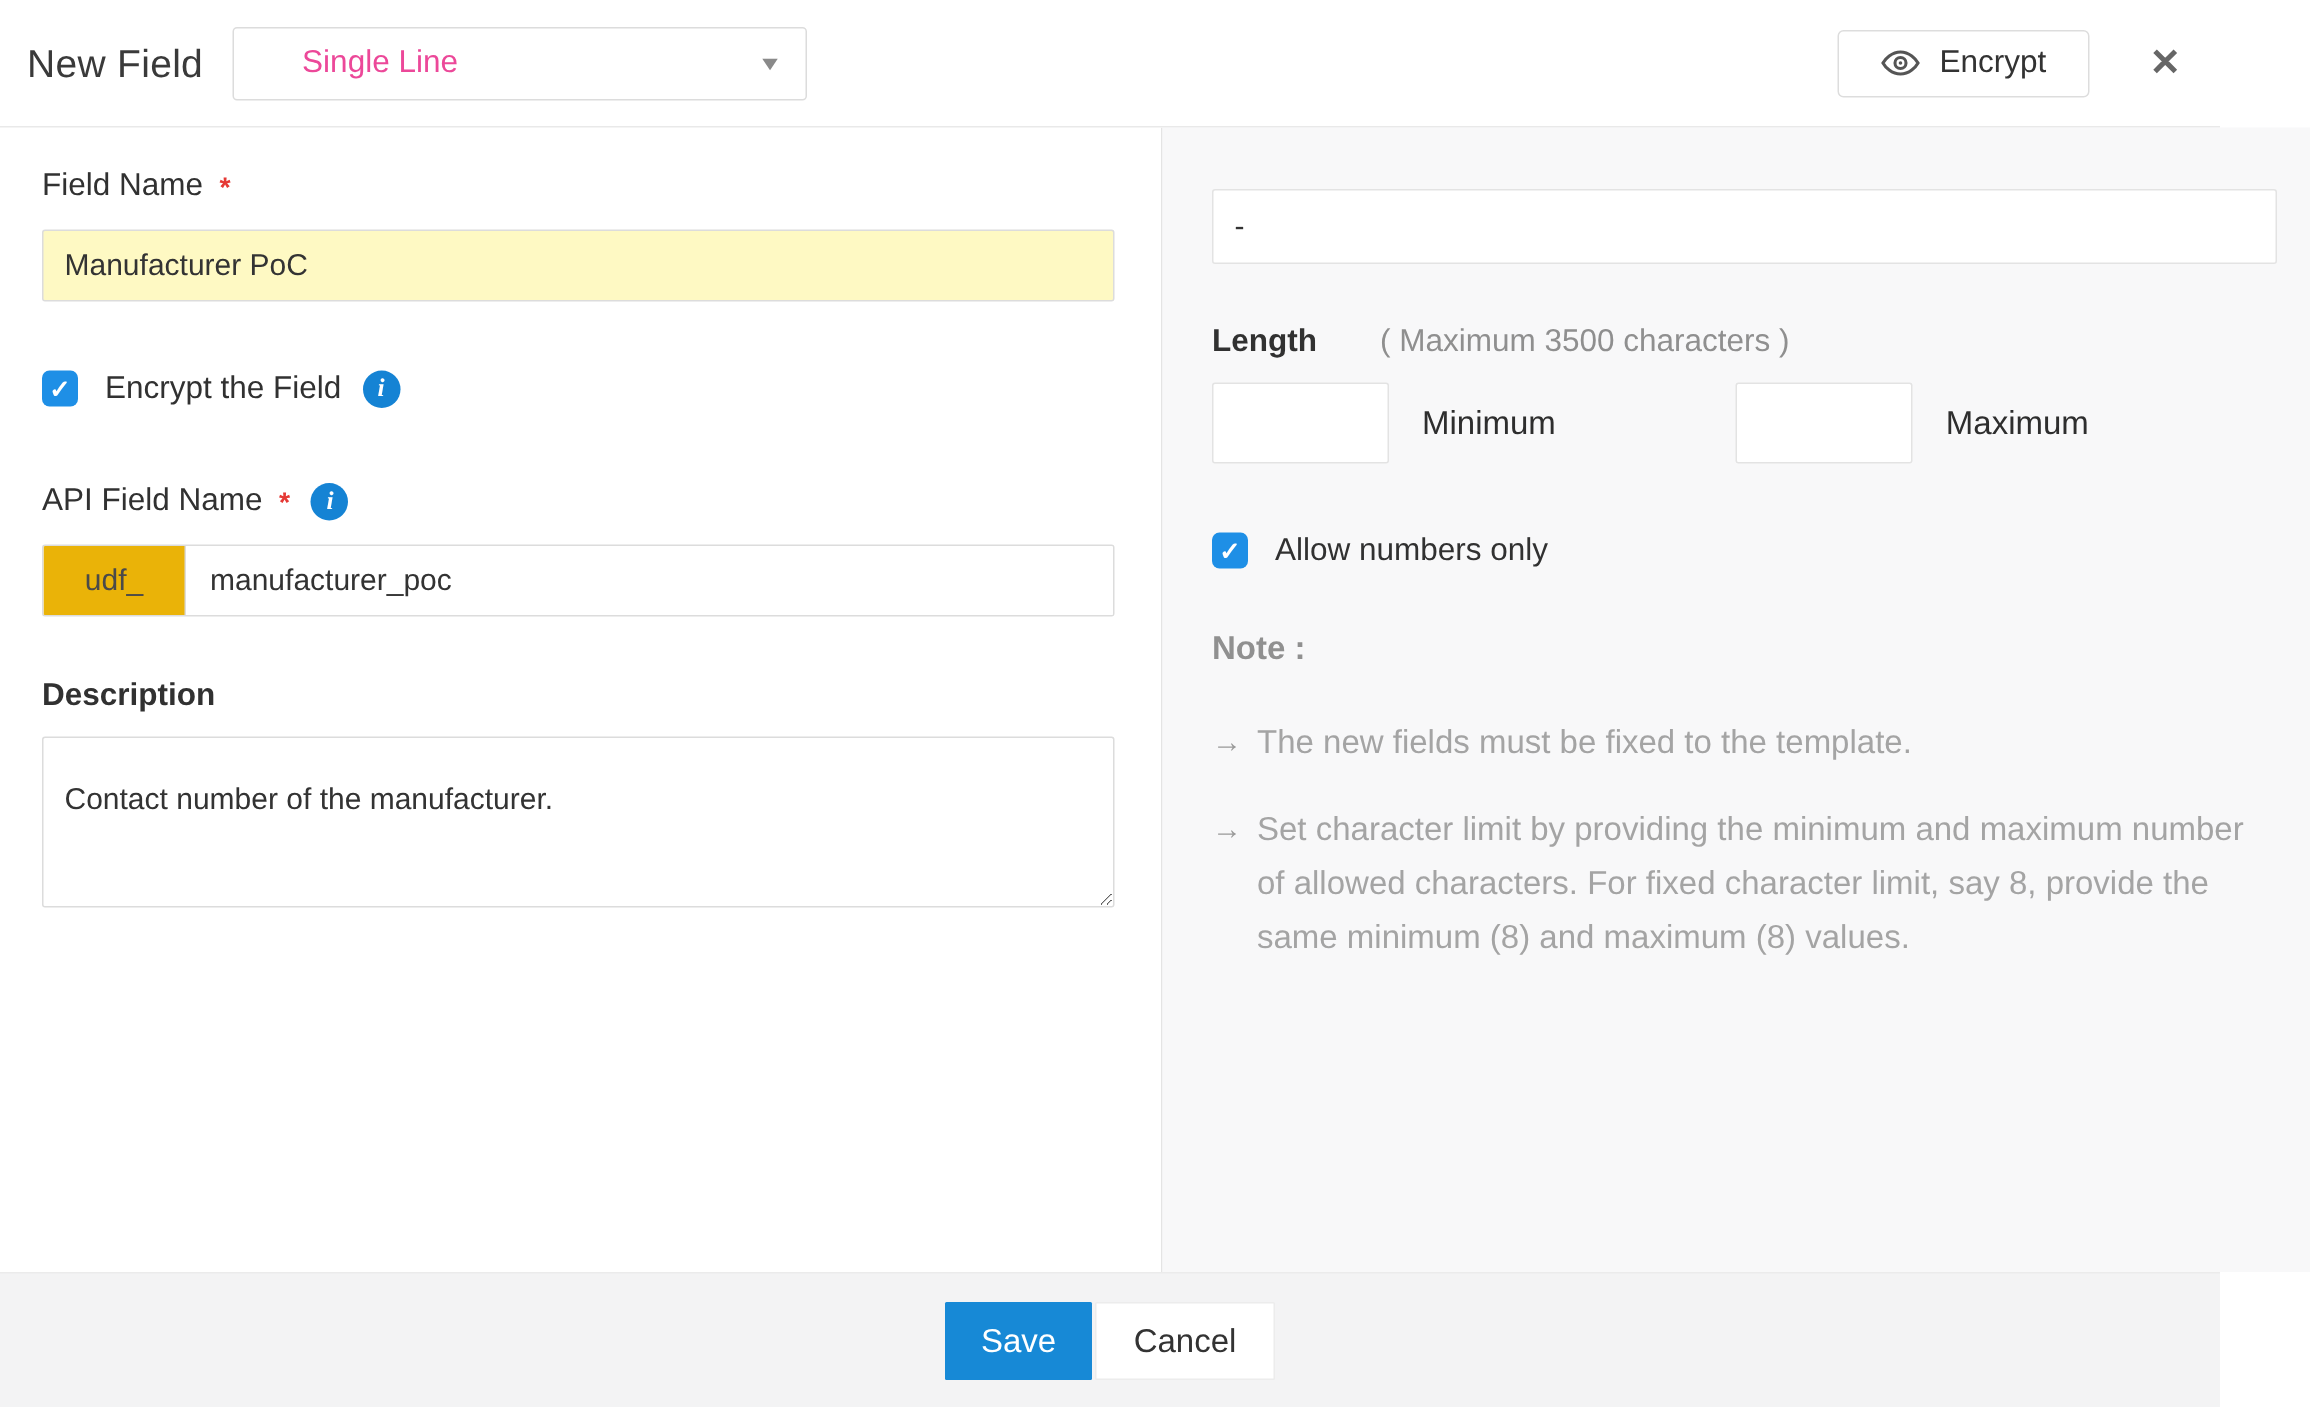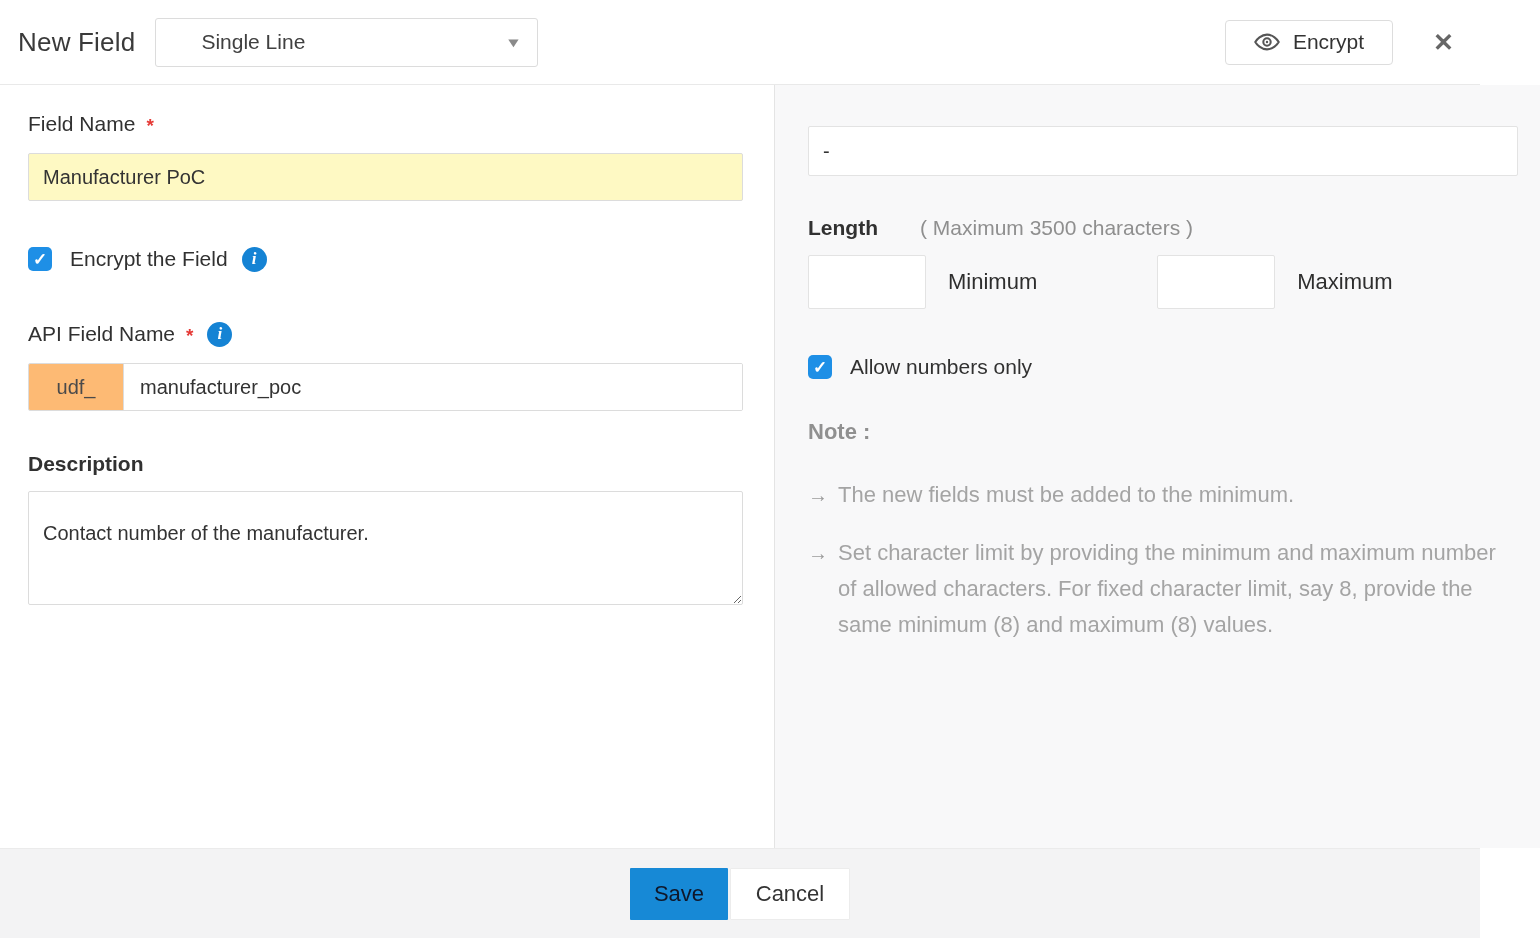--- a/index.html
+++ b/index.html
@@ -8,21 +8,21 @@
 
   .modal { width:1480px; height:938px; display:flex; flex-direction:column; background:#fff; }
 
   
   .header { height:85px; flex:0 0 85px; background:#fff; border-bottom:1px solid #e9e9e9;
             display:flex; align-items:center; padding:0 22px 0 18px; position:relative; }
   .title { font-size:26px; color:#3a3a3a; font-weight:400; letter-spacing:0.2px; }
   .type-select { margin-left:20px; width:383px; height:49px; background:#fff;
                  border:1px solid #dcdcdc; border-radius:3px; display:flex; align-items:center;
                  padding:0 20px 0 45px; position:relative; cursor:pointer; }
-  .type-select .sel-text { font-size:21px; color:#404040; }
+  .type-select .sel-text { font-size:21px; color:#ec4899; }
   .type-select .caret { position:absolute; right:18px; top:50%; transform:translateY(-50%) scaleX(1.35);
                         font-size:13px; color:#8a8a8a; }
   .header-right { margin-left:auto; display:flex; align-items:center; gap:36px; }
   .preview-btn { height:45px; min-width:168px; background:#fff; border:1px solid #ddd; border-radius:4px;
                  display:flex; align-items:center; justify-content:center; gap:13px; cursor:pointer;
                  font-size:21px; color:#333; padding:0 20px; }
   .preview-btn svg { width:26px; height:26px; }
   .close-x { font-size:25px; color:#666; font-weight:600; cursor:pointer; line-height:1; padding:4px; }
 
   
@@ -43,21 +43,21 @@
                 margin-top:16px; outline:none; }
 
   .check-row { display:flex; align-items:center; height:28px; }
   .checkbox { width:24px; height:24px; border-radius:5px; background:#1e8fe6; display:inline-flex;
               align-items:center; justify-content:center; cursor:pointer; flex:0 0 24px; }
   .checkbox .check { color:#fff; font-size:17px; font-weight:700; line-height:1; }
   .check-row .cb-label { font-size:21px; color:#313131; margin-left:18px; }
 
   .input-group { display:flex; width:715px; height:48px; margin-top:16px;
                  border:1px solid #dcdcdc; border-radius:2px; background:#fff; overflow:hidden; }
-  .input-prefix { width:95px; flex:0 0 95px; background:#fdba74; border-right:1px solid #dcdcdc;
+  .input-prefix { width:95px; flex:0 0 95px; background:#eab308; border-right:1px solid #dcdcdc;
                   display:flex; align-items:center; justify-content:center; font-size:20px; color:#4a4a4a; }
   .input-group input { flex:1; border:none; outline:none; font-family:"Liberation Sans", sans-serif;
                        font-size:20px; color:#333; padding:0 16px; background:#fff; }
 
   .desc-area { width:715px; height:114px; margin-top:14px; border:1px solid #dcdcdc; border-radius:2px;
                font-family:"Liberation Sans", sans-serif; font-size:20px; color:#333; padding:26px 14px;
                resize:both; outline:none; line-height:1.5; }
 
   
   .rc-input { width:710px; height:50px; border:1px solid #e3e3e3; border-radius:2px; background:#fff;
@@ -76,21 +76,21 @@
   .note-item { display:flex; margin-top:32px; }
   .note-item + .note-item { margin-top:22px; }
   .note-arrow { color:#9a9a9a; font-size:20px; flex:0 0 30px; line-height:36px; }
   .note-text { color:#a4a4a4; font-size:22px; line-height:36px; max-width:660px; }
 
   
   .footer { height:90px; flex:0 0 90px; background:#f3f3f4; border-top:1px solid #ebebeb;
             display:flex; align-items:center; justify-content:center; gap:2px; }
   .btn { height:52px; display:flex; align-items:center; justify-content:center; cursor:pointer;
          font-size:22px; border-radius:1px; }
-  .btn-save { width:98px; background:#1789d6; color:#0f172a; font-weight:500; border:none; }
+  .btn-save { width:98px; background:#1789d6; color:#ffffff; font-weight:500; border:none; }
   .btn-cancel { width:120px; background:#fff; color:#333; border:1px solid #ececec; }
 
   .mt44 { margin-top:44px; }
   .mt48 { margin-top:48px; }
   .mt40 { margin-top:40px;font-weight:bold; }
 </style>
 </head>
 <body>
 
 <div class="modal">
@@ -171,21 +171,21 @@
         <span class="checkbox">
           <span class="check">✓</span>
         </span>
         <span class="cb-label">Allow numbers only</span>
       </div>
 
       <div class="note-label">Note :</div>
 
       <div class="note-item">
         <span class="note-arrow">→</span>
-        <span class="note-text">The new fields must be added to the minimum.</span>
+        <span class="note-text">The new fields must be fixed to the template.</span>
       </div>
       <div class="note-item">
         <span class="note-arrow">→</span>
         <span class="note-text">Set character limit by providing the minimum and maximum number of allowed characters. For fixed character limit, say 8, provide the same minimum (8) and maximum (8) values.</span>
       </div>
     </div>
   </div>
 
   <div class="footer">
     <button class="btn btn-save">Save</button>

